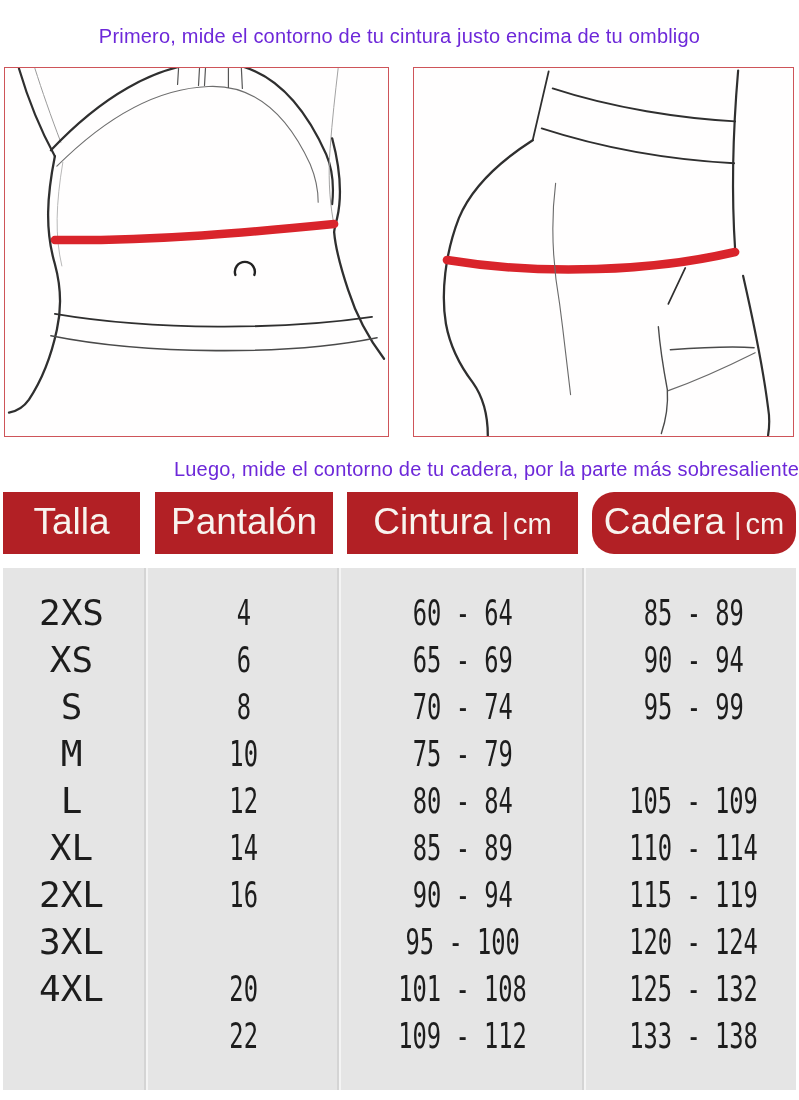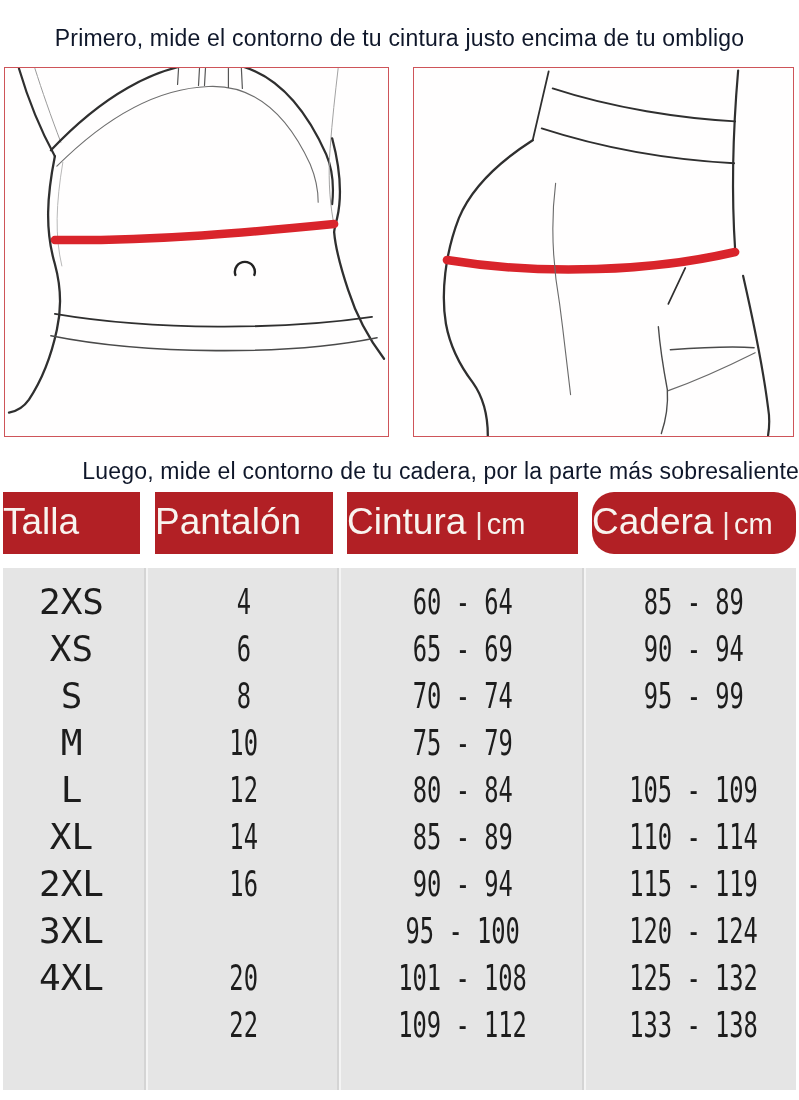--- a/index.html
+++ b/index.html
@@ -1,39 +1,39 @@
 <!DOCTYPE html>
 <html><head>
 <meta charset="utf-8">
 <style>
   html,body{margin:0;padding:0;background:#ffffff;}
   .page{position:relative;width:799px;height:1100px;background:#ffffff;overflow:hidden;
         font-family:"Liberation Sans",sans-serif;}
   .instruction{position:absolute;left:0;width:799px;text-align:center;
-        font-size:23px;color:#0f172a;letter-spacing:.2px;}
+        font-size:20px;color:#6d28d9;letter-spacing:.2px;}
   #instr-waist{top:25px;}
   #instr-hip{top:458px;text-align:right;}
   .img-box{position:absolute;top:67px;height:370px;border:1px solid #ce5459;
         box-sizing:border-box;background:#fffefe;}
   #box-front{left:4px;width:385px;}
   #box-side{left:413px;width:381px;}
   .img-box svg{display:block;width:100%;height:100%;}
 
   .grid7{display:grid;grid-template-columns:137px 15px 178px 14px 231px 14px 204px;}
   .g1{grid-column:1;} .g3{grid-column:3;} .g5{grid-column:5;} .g7{grid-column:7;border-radius:22px;}
 
   .thead{position:absolute;left:3px;top:492px;width:793px;height:62px;}
   .hcell{background:#b22025;color:#f8f4ef;height:62px;line-height:60px;
-         font-size:37px;white-space:nowrap;}
+         text-align:center;font-size:37px;white-space:nowrap;}
   .hdr-sep{font-size:29px;margin:0 4px 0 9px;opacity:.95;}
   .hdr-unit{font-size:29px;}
   .hdr-sep:empty,.hdr-unit:empty{display:none;margin:0;}
 
   .tbody{position:absolute;left:3px;top:568px;width:793px;height:522px;
-         background:#e5e5e5;box-sizing:border-box;padding-top:10px;}
+         background:#e5e5e5;box-sizing:border-box;padding-top:21px;}
   .sep{position:absolute;top:0;bottom:0;width:2px;background:#f4f4f4;
        border-left:2px solid #d4d4d4;}
   #sep1{left:141px;} #sep2{left:334px;} #sep3{left:579px;}
   .row{height:47px;}
   .cell{text-align:center;line-height:47px;color:#1d1d1d;white-space:nowrap;}
   .size{font-family:"DejaVu Sans Mono",monospace;font-size:36px;}
   .num{font-family:"DejaVu Sans Mono",monospace;font-size:36px;display:inline-block;
        transform:scaleX(0.66);transform-origin:center;}
 </style>
 </head>

